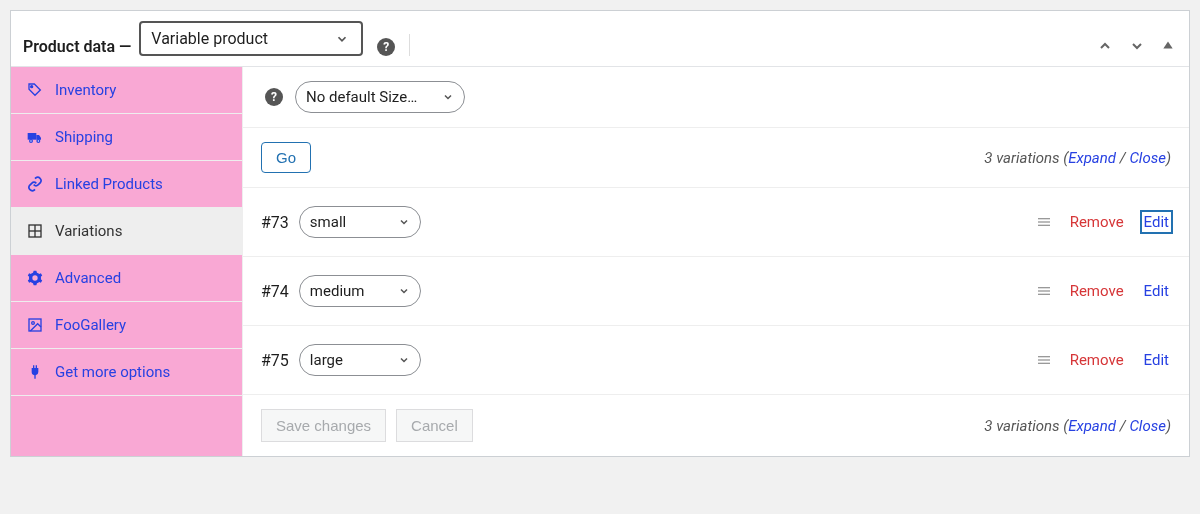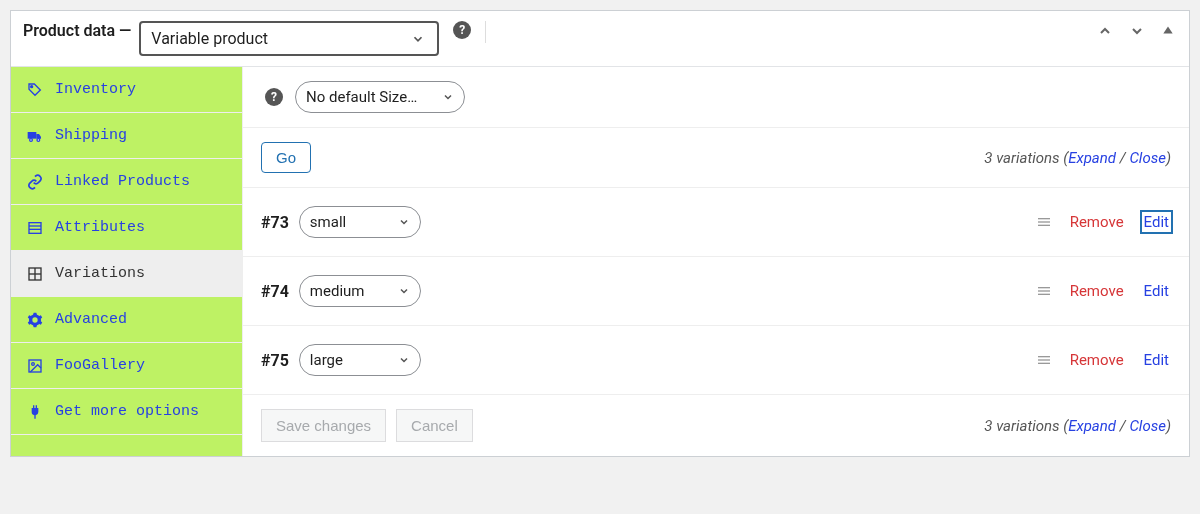--- a/index.html
+++ b/index.html
@@ -10,60 +10,59 @@
       font-size: 14px;
       color: #1e1e1e;
     }
     .panel {
       background: #fff;
       border: 1px solid #ccd0d4;
       width: 1180px;
     }
     .panel-header {
       display: flex;
-      align-items: flex-start;
+      align-items: flex-end;
       padding: 10px 12px;
       border-bottom: 1px solid #e2e4e7;
       position: relative;
     }
     .panel-title {
       font-size: 16px;
       font-weight: 600;
     }
     .product-type {
       margin-left: 8px;
       border: 2px solid #555;
       border-radius: 4px;
       padding: 6px 40px 6px 10px;
       font-size: 16px;
       background: #fff;
       position: relative;
-      width: 300px;
+      width: 224px;
       cursor: pointer;
     }
     .product-type .chev {
       position: absolute; right: 12px; top: 50%; transform: translateY(-50%);
     }
     .help-circle {
       width: 18px; height: 18px; border-radius: 50%;
       background: #555; color: #fff;
       display: inline-flex; align-items: center; justify-content: center;
       font-size: 12px; font-weight: bold;
       margin-left: 14px; cursor: help;
     }
     .vr { width:1px; height:22px; background:#ddd; margin-left: 14px; }
     .header-ctrls { margin-left: auto; display: flex; gap: 12px; color: #666; }
     .chev-btn, .tri-btn { cursor: pointer; padding: 2px; }
     
     .body { display: flex; }
     .sidebar {
       width: 232px;
-      background: #bef264;
+      background: #f9a8d4;
       border-right: 1px solid #eee;
-      font-family: Liberation Mono, monospace;
     }
     .sidebar-item {
       display: flex; align-items: center; gap: 10px;
       padding: 14px 16px;
       color: #2741e2;
       cursor: pointer;
       border-bottom: 1px solid #eee;
       font-size: 15px;
     }
     .sidebar-item.active { background: #eee; color: #333; }
@@ -83,21 +82,21 @@
       border: 1px solid #2271b1; color:#2271b1; background:#fff;
       padding: 6px 14px; border-radius:4px; font-size:15px; cursor:pointer;
     }
     .summary { margin-left:auto; font-style: italic; color:#555; font-size:15px; }
     .summary a { color:#2741e2; cursor:pointer; }
     
     .var-row {
       display:flex; align-items:center; gap:10px;
       padding: 18px; border-bottom: 1px solid #eee;
     }
-    .var-id { font-weight:700; font-size:16px;text-align:right; }
+    .var-id { font-weight:400; font-size:16px;text-align:right; }
     .var-select { min-width: 122px; }
     .var-ctrls { margin-left:auto; display:flex; align-items:center; gap: 18px; }
     .drag-handle { color:#999; cursor:grab; }
     .remove-link { color:#d63638; cursor:pointer; font-size:15px; }
     .edit-link { color:#2741e2; cursor:pointer; font-size:15px; padding: 1px 2px; }
     .edit-link.focused { outline: 2px solid #2271b1; }
     
     .footer { padding: 14px 18px; display:flex; align-items:center; gap:10px; }
     .btn-disabled {
       border:1px solid #dcdcde; background:#f6f7f7; color:#a7aaad;
@@ -165,30 +164,20 @@
       </div>
       <div class="sidebar-item">
         <span class="icon">
             <svg width="16" height="16" viewBox="0 0 24 24" fill="none" stroke="#2741e2" stroke-width="2.5">
               <path d="M10 13a5 5 0 0 0 7 0l3-3a5 5 0 0 0-7-7l-1 1"></path>
               <path d="M14 11a5 5 0 0 0-7 0l-3 3a5 5 0 0 0 7 7l1-1"></path>
             </svg>
           </span>
         <span>Linked Products</span>
       </div>
-      <div class="sidebar-item">
-        <span class="icon">
-            <svg width="16" height="16" viewBox="0 0 24 24" fill="none" stroke="#2741e2" stroke-width="2">
-              <rect x="3" y="4" width="18" height="16"></rect>
-              <line x1="3" y1="9" x2="21" y2="9"></line>
-              <line x1="3" y1="14" x2="21" y2="14"></line>
-            </svg>
-          </span>
-        <span>Attributes</span>
-      </div>
       <div class="sidebar-item active">
         <span class="icon">
             <svg width="16" height="16" viewBox="0 0 24 24" fill="none" stroke="#333" stroke-width="2">
               <rect x="3" y="3" width="18" height="18"></rect>
               <line x1="12" y1="3" x2="12" y2="21"></line>
               <line x1="3" y1="12" x2="21" y2="12"></line>
             </svg>
           </span>
         <span>Variations</span>
       </div>

